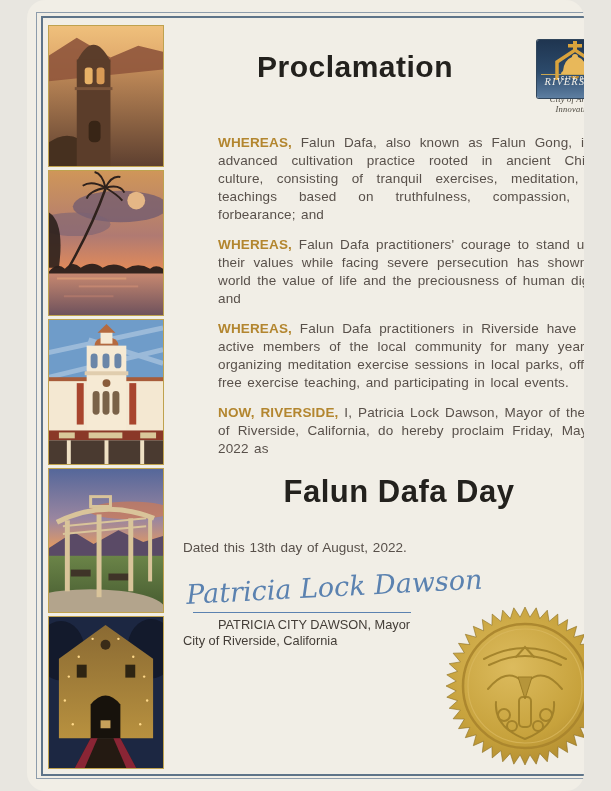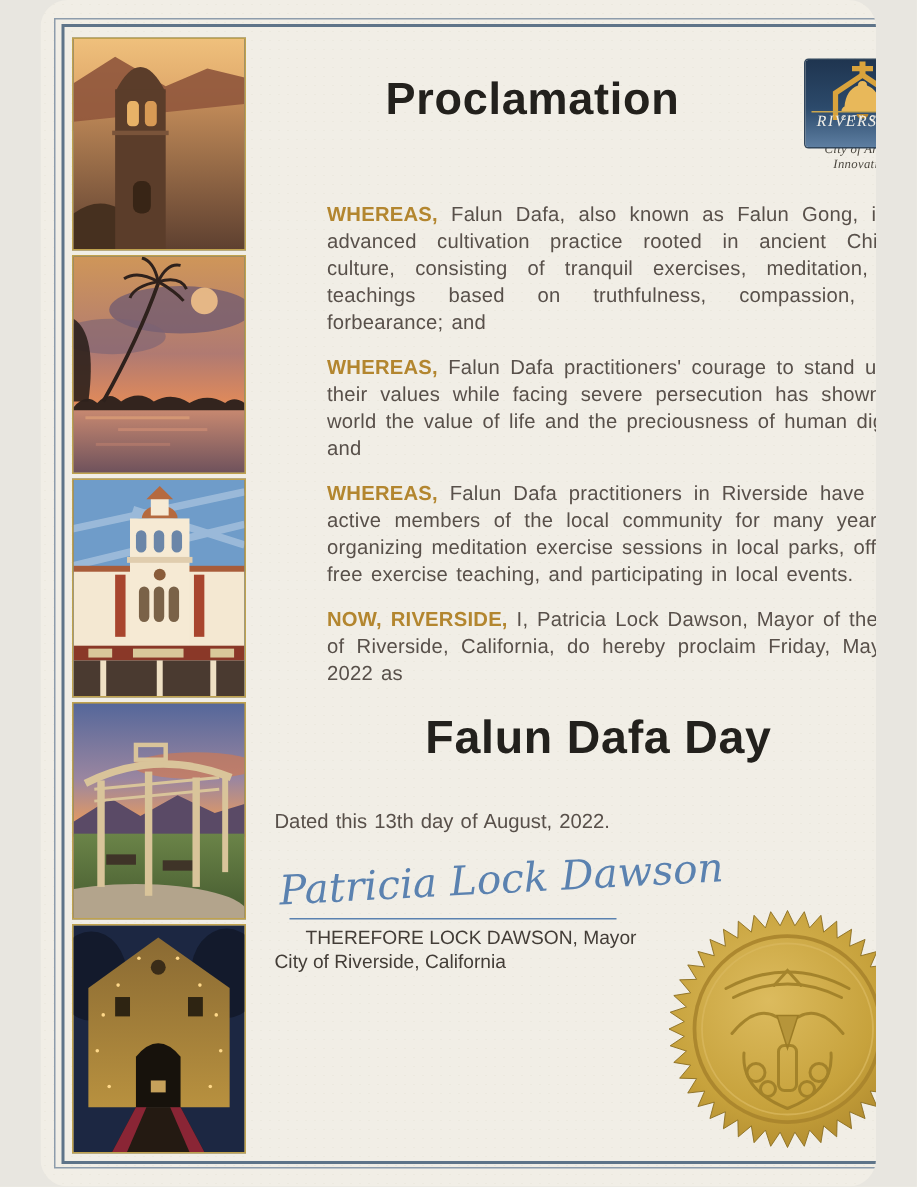--- a/index.html
+++ b/index.html
@@ -289,21 +289,21 @@
       </p>
     </div>
 
     <h2 class="day-title">Falun Dafa Day</h2>
 
     <p class="dated">Dated this 13th day of August, 2022.</p>
 
     <div class="sig-block">
       <span class="sig-script">Patricia Lock Dawson</span>
       <div class="sig-line"></div>
-      <p class="sig-name">THEREFORE LOCK DAWSON, Mayor</p>
+      <p class="sig-name">PATRICIA CITY DAWSON, Mayor</p>
       <p class="sig-city">City of Riverside, California</p>
     </div>
   </div>
 
   <div class="seal">
     <svg viewBox="0 0 162 162" aria-hidden="true">
       <defs>
         <radialGradient id="sealg" cx="0.42" cy="0.38" r="0.75">
           <stop offset="0" stop-color="#dcbb5e"></stop>
             <stop offset="0.6" stop-color="#c7a23c"></stop>

